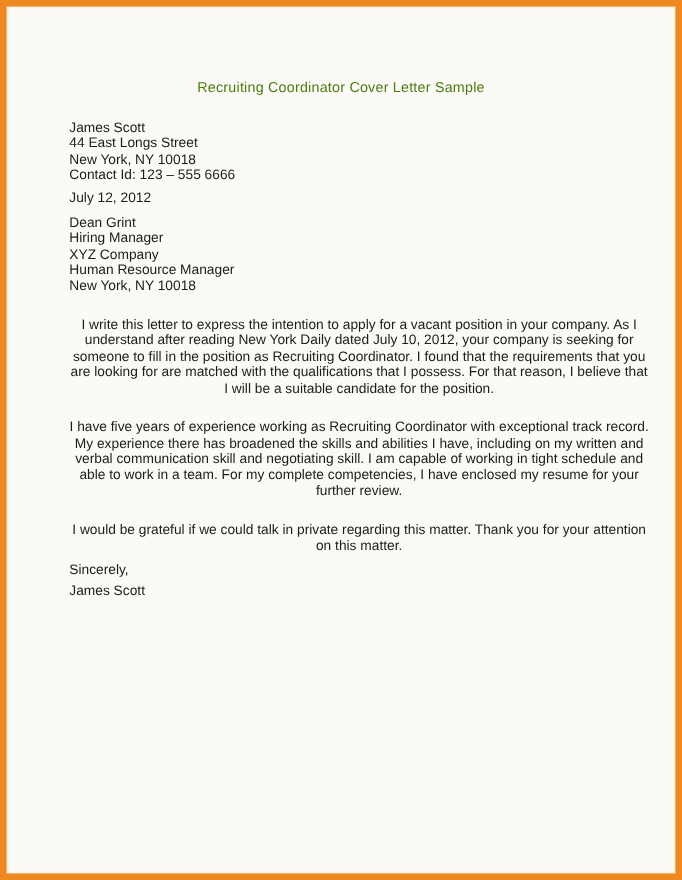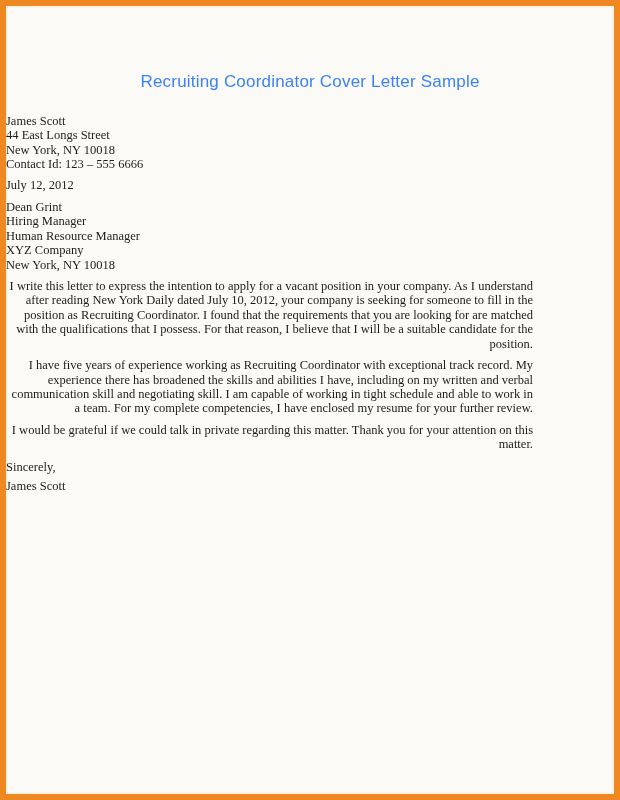--- a/index.html
+++ b/index.html
@@ -15,48 +15,49 @@
     background: #fbfaf7;
     border: 6px solid #ef8820;
     box-shadow: inset 0 0 0 2px #fcf3e6;
     overflow: hidden;
     color: #1c1c1c;
   }
   .title {
     margin-top: 66px;
     text-align: center;
     font-family: "Liberation Sans", sans-serif;
-    font-size: 17px;
+    font-size: 13px;
     font-weight: 400;
     letter-spacing: 0.2px;
-    color: #3b82f6;
+    color: #4d7c0f;
   }
   .content {
-    font-family: Liberation Serif, serif;
+    font-family: Liberation Sans, sans-serif;
     font-size: 12.5px;
     line-height: 14.4px;
+    padding-left: 57px;
     padding-right: 30px;
     width: 527px;
     box-sizing: content-box;
   }
   .sender-block {
     margin-top: 22px;
   }
   .date-line {
     margin-top: 6px;
   }
   .recipient-block {
     margin-top: 8px;
   }
   .salutation {
     margin-top: 7px;
   }
   .para {
-    margin-top: 7px;
-    text-align: right;
+    margin-top: 21px;
+    text-align: center;
   }
   .closing {
     margin-top: 8px;
   }
   .signature {
     margin-top: 5px;
   }
 </style>
 </head>
 <body>
@@ -71,22 +72,22 @@
       <div>44 East Longs Street</div>
       <div>New York, NY 10018</div>
       <div>Contact Id: 123 – 555 6666</div>
     </div>
 
     <div class="date-line">July 12, 2012</div>
 
     <div class="recipient-block">
       <div>Dean Grint</div>
       <div>Hiring Manager</div>
+      <div>XYZ Company</div>
       <div>Human Resource Manager</div>
-      <div>XYZ Company</div>
       <div>New York, NY 10018</div>
     </div>
 
 
     <div class="para">I write this letter to express the intention to apply for a vacant position in your company. As I understand after reading New York Daily dated July 10, 2012, your company is seeking for someone to fill in the position as Recruiting Coordinator. I found that the requirements that you are looking for are matched with the qualifications that I possess. For that reason, I believe that I will be a suitable candidate for the position.</div>
 
     <div class="para">I have five years of experience working as Recruiting Coordinator with exceptional track record. My experience there has broadened the skills and abilities I have, including on my written and verbal communication skill and negotiating skill. I am capable of working in tight schedule and able to work in a team. For my complete competencies, I have enclosed my resume for your further review.</div>
 
     <div class="para">I would be grateful if we could talk in private regarding this matter. Thank you for your attention on this matter.</div>
 

